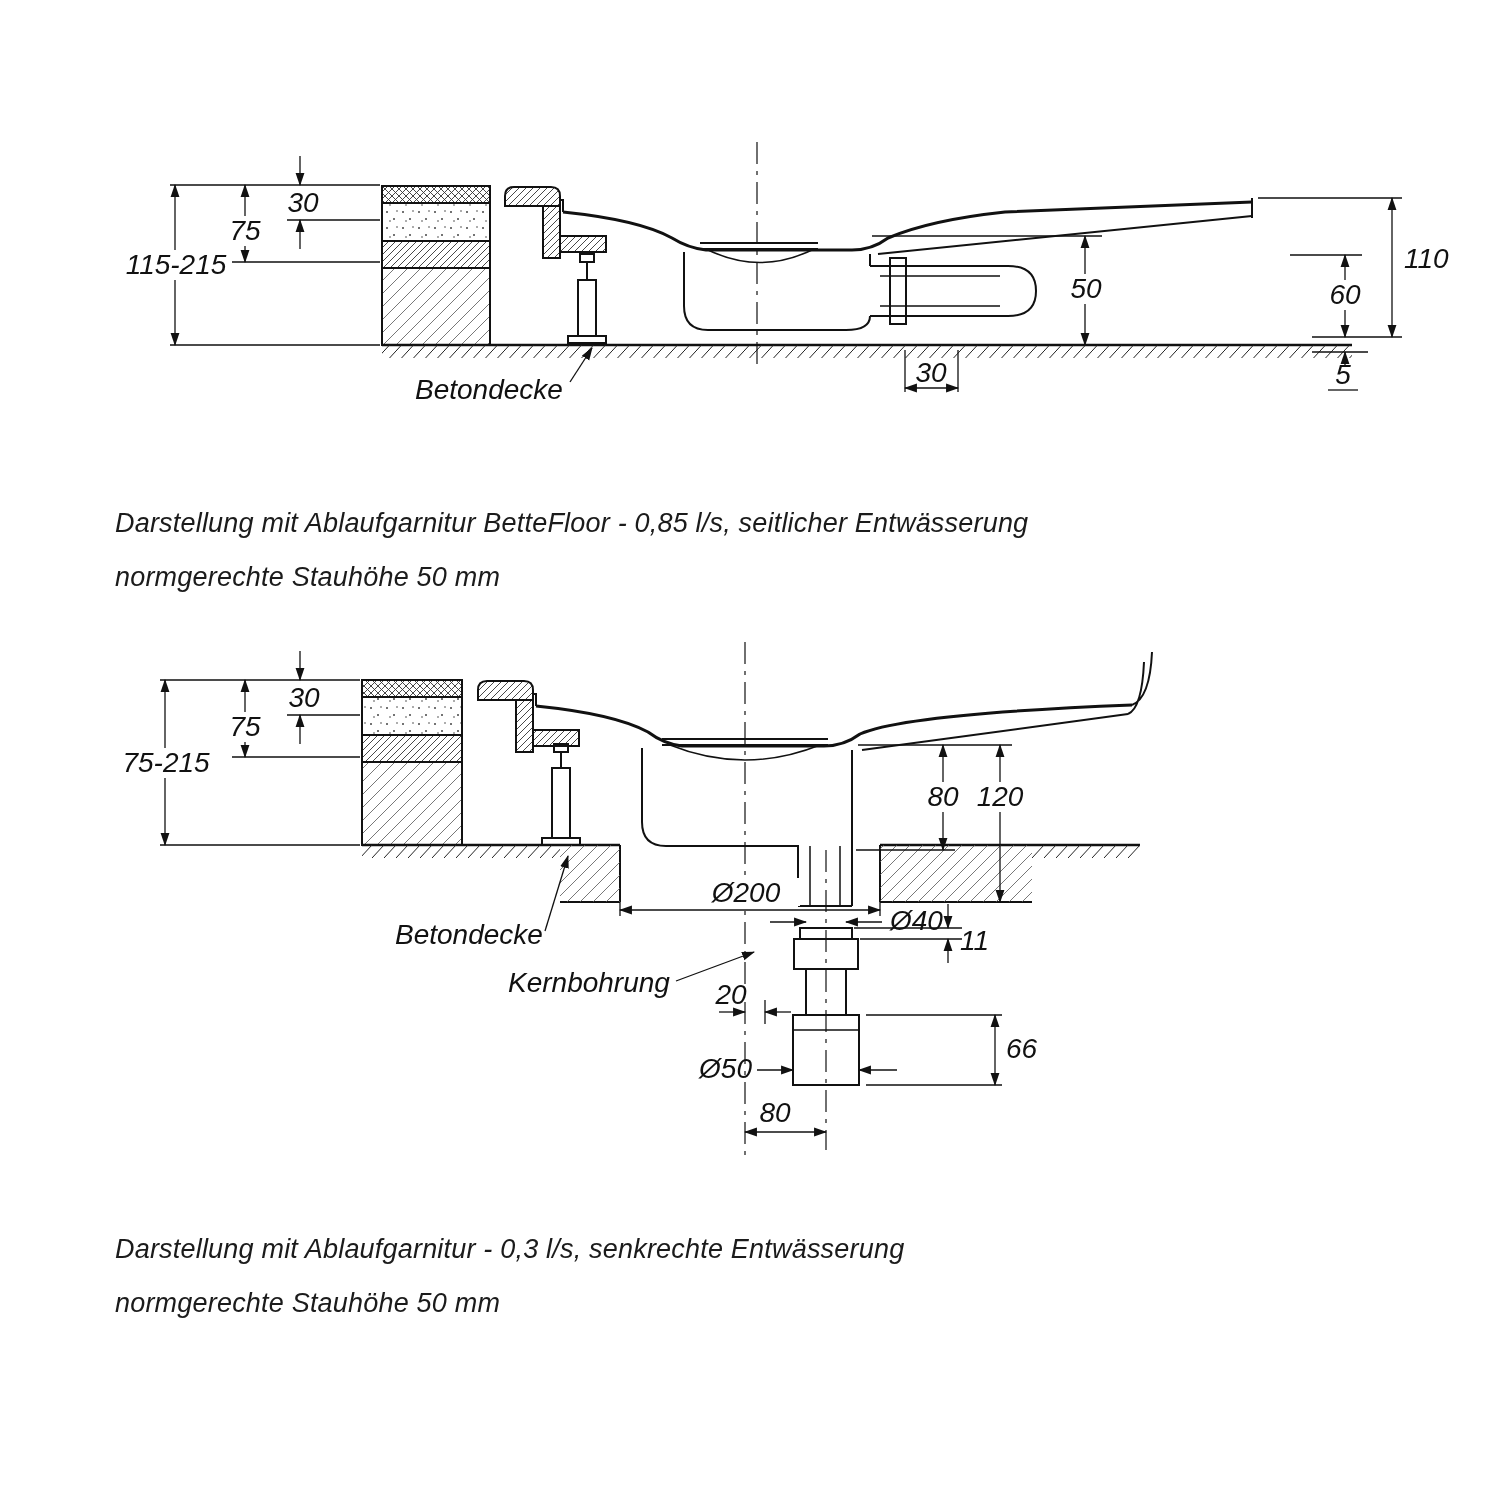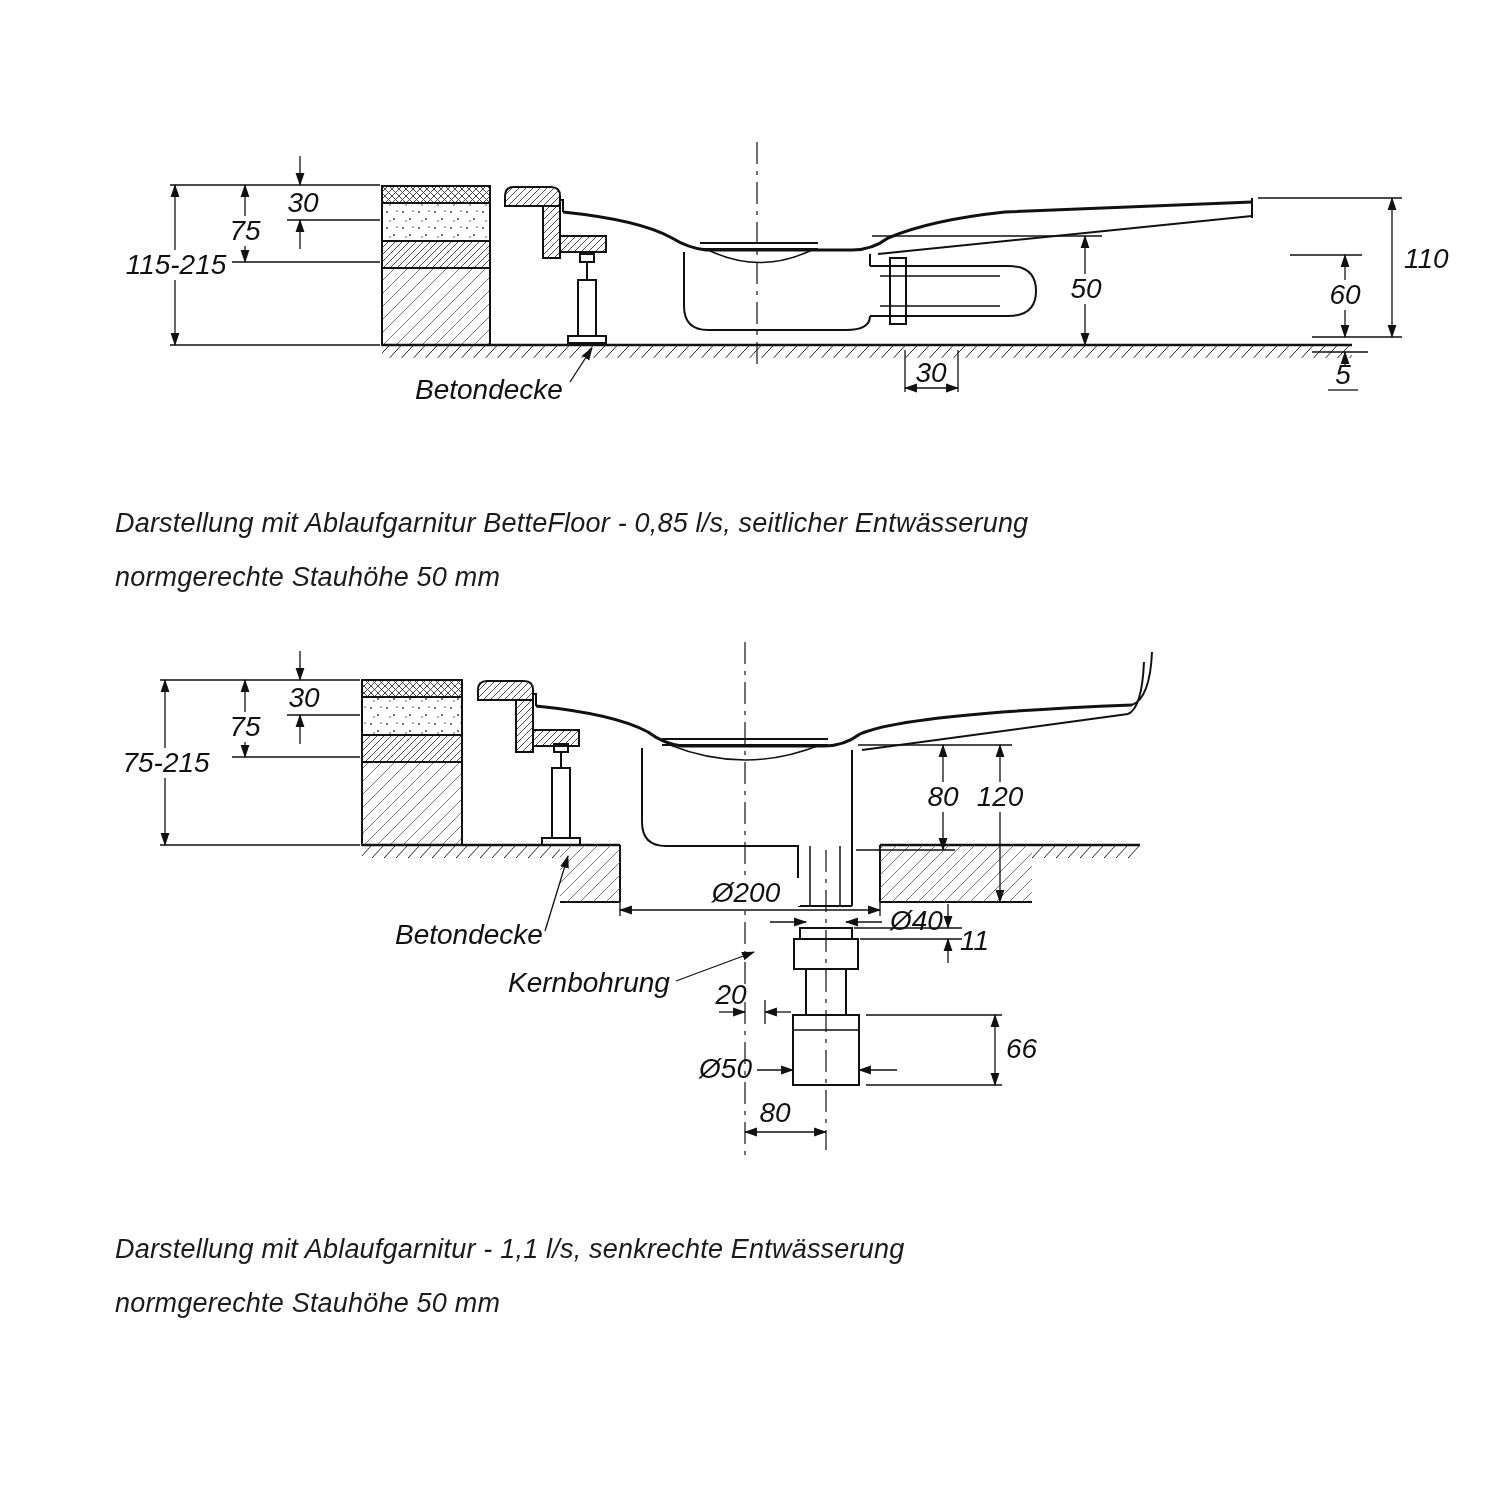--- a/index.html
+++ b/index.html
@@ -229,17 +229,17 @@
     <text x="508" y="992">Kernbohrung</text>
   </g>
 </svg>
 
 <div class="caption" style="top:496px">
   <div>Darstellung mit Ablaufgarnitur BetteFloor - 0,85 l/s, seitlicher Entwässerung</div>
   <div>normgerechte Stauhöhe 50 mm</div>
 </div>
 
 <div class="caption" style="top:1222px">
-  <div>Darstellung mit Ablaufgarnitur - 1,1 l/s, senkrechte Entwässerung</div>
+  <div>Darstellung mit Ablaufgarnitur - 0,3 l/s, senkrechte Entwässerung</div>
   <div>normgerechte Stauhöhe 50 mm</div>
 </div>
 
 </div>
 
 </body></html>

